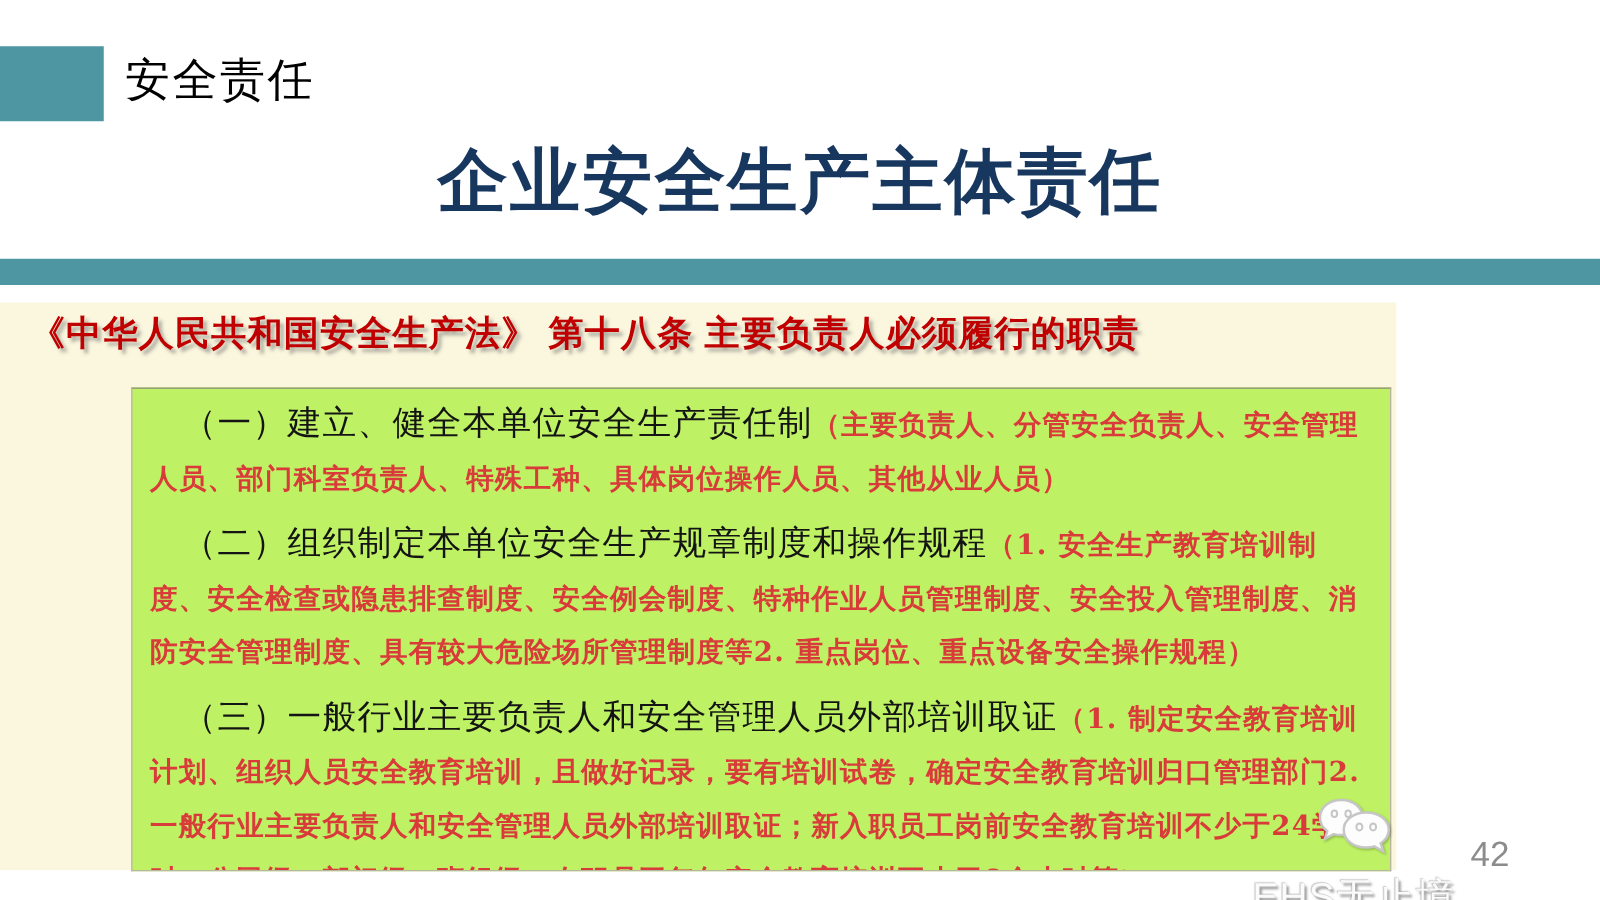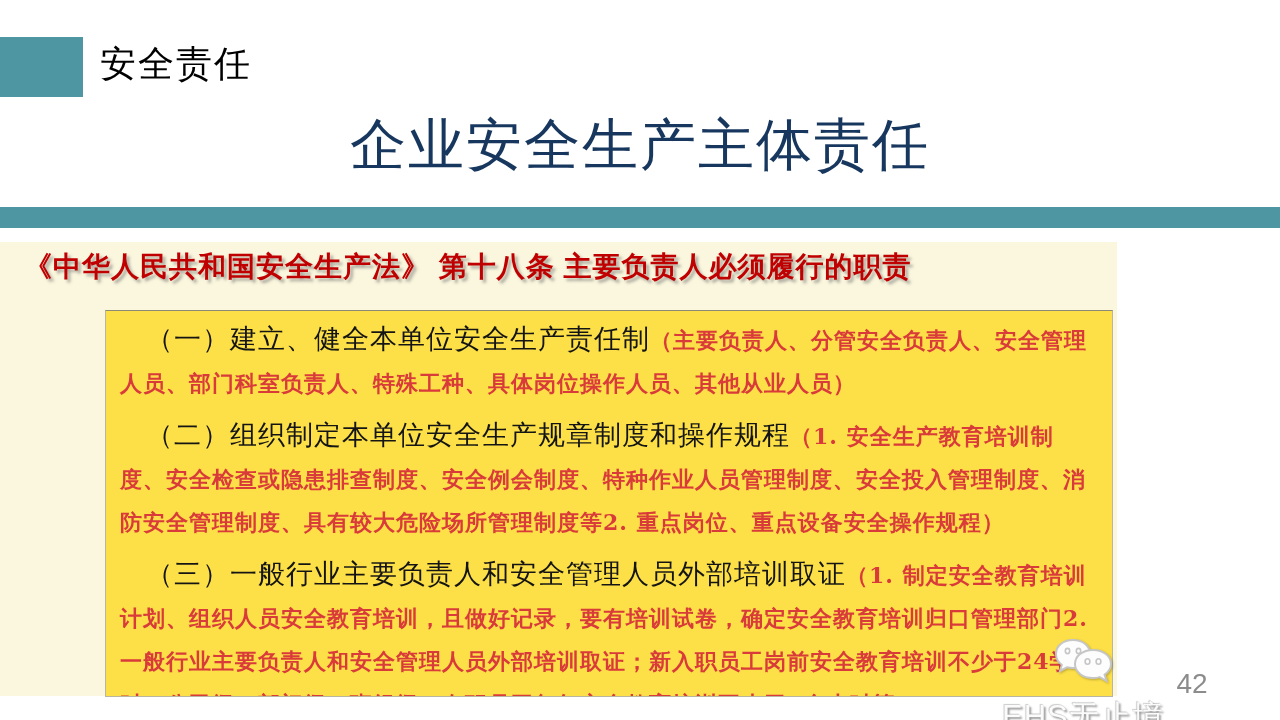--- a/index.html
+++ b/index.html
@@ -9,38 +9,38 @@
   }
   .kicker-square{
     position:absolute;left:0;top:37px;width:83px;height:60px;background:#4E97A2;
   }
   .kicker-text{
     position:absolute;left:100px;top:40px;font-size:36px;font-weight:500;
     color:#000;letter-spacing:2px;
   }
   .main-title{
     position:absolute;left:0;top:108px;width:1280px;text-align:center;
-    font-size:56px;font-weight:normal;color:#17375E;letter-spacing:2px;
+    font-size:56px;font-weight:bold;color:#17375E;letter-spacing:2px;
     font-family:"Liberation Sans", sans-serif;
   }
   .teal-bar{
     position:absolute;left:0;top:207px;width:1280px;height:21px;background:#4E97A2;
   }
   .cream-band{
     position:absolute;left:0;top:242px;width:1117px;height:454px;background:#FBF7DE;
   }
   .banner-title{
     position:absolute;left:24px;top:248px;width:1100px;
     font-size:28px;font-weight:bold;color:#C00000;letter-spacing:1px;
     white-space:nowrap;
     text-shadow:3px 3px 3px rgba(110,110,110,0.55);
   }
   .content-box{
     position:absolute;left:105px;top:310px;width:1008px;height:387px;
-    box-sizing:border-box;background:#fde047;
+    box-sizing:border-box;background:#bef264;
     border:1px solid #b8b5a0;border-top:1px solid #8d8a78;
     padding:7px 14px 0 14px;overflow:hidden;
   }
   .item{
     margin:0 0 8px 0;line-height:41px;text-indent:26px;text-align:left;
   }
   .item .black{
     font-size:27px;color:#141414;font-family:"DejaVu Serif", serif;
     letter-spacing:1px;
   }

